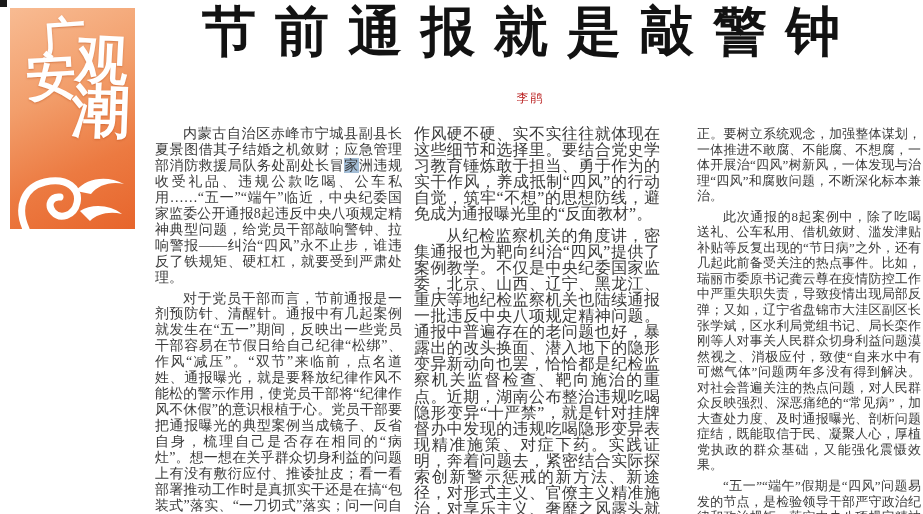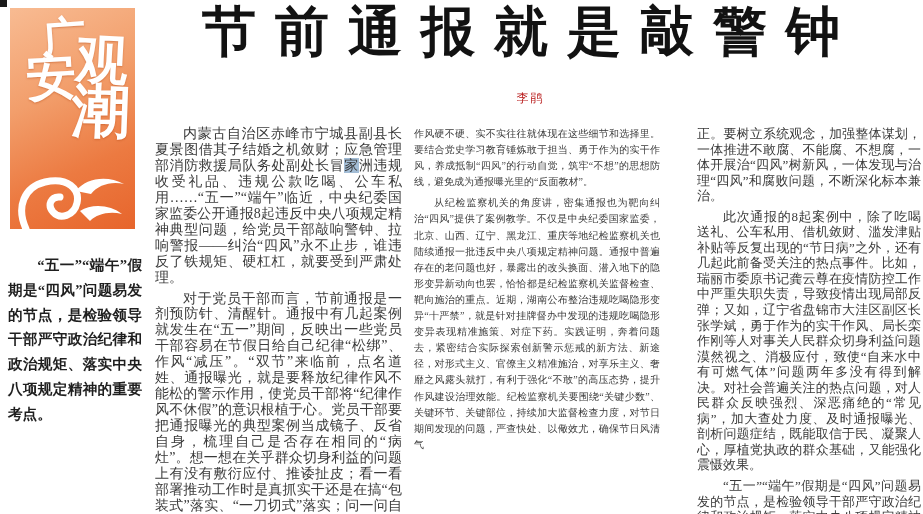--- a/index.html
+++ b/index.html
@@ -30,21 +30,21 @@
 
   
   .pullquote{position:absolute;left:8px;top:253px;width:134px;
     font-size:14.6px;font-weight:bold;color:#1f1f1f;line-height:24.8px;
     text-align:justify;text-indent:2em;}
 
   
   .col{position:absolute;top:126px;height:389px;overflow:hidden;
     color:#3a3a3a;text-align:justify;}
   .col1{left:155px;width:247px;font-size:14px;line-height:15.95px;}
-  .col2{left:414px;width:246px;font-size:10px;line-height:16.1px;}
+  .col2{left:414px;width:246px;font-size:16px;line-height:16.1px;}
   .col3{left:697px;width:224px;font-size:13px;line-height:15.55px;}
   .col p{margin:0 0 5px 0;padding:0;}
   .col p.indent{text-indent:2em;}
   .hl{background:#a3bdd6;}
 </style>
 </head>
 <body>
 
 <div class="page">
 
@@ -58,29 +58,28 @@
     <svg class="wave" viewBox="0 0 125 80">
       <path d="M16 76 C6 54 14 34 35 29 C58 24 70 36 67 50 C64 63 50 67 43 59 C37 52 41 43 50 44" fill="none" stroke="#ffffff" stroke-width="7" stroke-linecap="round"></path>
       <path d="M66 38 C76 25 97 22 114 31 C101 28 88 32 81 41 Z" fill="#ffffff"></path>
       <path d="M70 58 C82 50 101 52 112 61 C99 58 87 61 80 68 Z" fill="#ffffff"></path>
     </svg>
   </div>
 
   <div class="title">节前通报就是敲警钟</div>
   <div class="author">李鹃</div>
 
-  <div class="pullquote">“五一”“端午”假期是“四风”问题易发的节点，是检验领导干部严守政治纪律和政治规矩、落实中央八项规定精神的重要考点。</div>
 
   <div class="col col1">
       <p class="indent"><span>内蒙古自治区赤峰市宁城县副县长夏景图借其子结婚之机敛财；应急管理部消防救援局队务处副处长冒</span><span class="hl">家</span><span>洲违规收受礼品、违规公款吃喝、公车私用……“五一”“端午”临近，中央纪委国家监委公开通报8起违反中央八项规定精神典型问题，给党员干部敲响警钟、拉响警报——纠治“四风”永不止步，谁违反了铁规矩、硬杠杠，就要受到严肃处理。</span></p>
       <p class="indent"><span>对于党员干部而言，节前通报是一剂预防针、清醒针。通报中有几起案例就发生在“五一”期间，反映出一些党员干部容易在节假日给自己纪律“松绑”、作风“减压”。“双节”来临前，点名道姓、通报曝光，就是要释放纪律作风不能松的警示作用，使党员干部将“纪律作风不休假”的意识根植于心。党员干部要把通报曝光的典型案例当成镜子、反省自身，梳理自己是否存在相同的“病灶”。想一想在关乎群众切身利益的问题上有没有敷衍应付、推诿扯皮；看一看部署推动工作时是真抓实干还是在搞“包装式”落实、“一刀切式”落实；问一问自己的内心是否滋长了享乐奢靡的念头，能否在违规吃喝、礼品礼金面前拒绝诱惑、坚守本心……</span></p>
     </div>
   <div class="col col2">
       <p class=""><span>作风硬不硬、实不实往往就体现在这些细节和选择里。要结合党史学习教育锤炼敢于担当、勇于作为的实干作风，养成抵制“四风”的行动自觉，筑牢“不想”的思想防线，避免成为通报曝光里的“反面教材”。</span></p>
       <p class="indent"><span>从纪检监察机关的角度讲，密集通报也为靶向纠治“四风”提供了案例教学。不仅是中央纪委国家监委，北京、山西、辽宁、黑龙江、重庆等地纪检监察机关也陆续通报一批违反中央八项规定精神问题。通报中普遍存在的老问题也好，暴露出的改头换面、潜入地下的隐形变异新动向也罢，恰恰都是纪检监察机关监督检查、靶向施治的重点。近期，湖南公布整治违规吃喝隐形变异“十严禁”，就是针对挂牌督办中发现的违规吃喝隐形变异表现精准施策、对症下药。实践证明，奔着问题去，紧密结合实际探索创新警示惩戒的新方法、新途径，对形式主义、官僚主义精准施治，对享乐主义、奢靡之风露头就打，有利于强化“不敢”的高压态势，提升作风建设治理效能。纪检监察机关要围绕“关键少数”、关键环节、关键部位，持续加大监督检查力度，对节日期间发现的问题，严查快处、以儆效尤，确保节日风清气</span></p>
     </div>
   <div class="col col3">
       <p class=""><span>正。要树立系统观念，加强整体谋划，一体推进不敢腐、不能腐、不想腐，一体开展治“四风”树新风，一体发现与治理“四风”和腐败问题，不断深化标本兼治。</span></p>
-      <p class="indent"><span>此次通报的8起案例中，除了吃喝送礼、公车私用、借机敛财、滥发津贴补贴等反复出现的“节日病”之外，还有几起此前备受关注的热点事件。比如，瑞丽市委原书记龚云尊在疫情防控工作中严重失职失责，导致疫情出现局部反弹；又如，辽宁省盘锦市大洼区副区长张学斌，勇于作为的实干作风、局长栾作刚等人对事关人民群众切身利益问题漠然视之、消极应付，致使“自来水中有可燃气体”问题两年多没有得到解决。对社会普遍关注的热点问题，对人民群众反映强烈、深恶痛绝的“常见病”，加大查处力度、及时通报曝光、剖析问题症结，既能取信于民、凝聚人心，厚植党执政的群众基础，又能强化震慑效果。</span></p>
+      <p class="indent"><span>此次通报的8起案例中，除了吃喝送礼、公车私用、借机敛财、滥发津贴补贴等反复出现的“节日病”之外，还有几起此前备受关注的热点事件。比如，瑞丽市委原书记龚云尊在疫情防控工作中严重失职失责，导致疫情出现局部反弹；又如，辽宁省盘锦市大洼区副区长张学斌，区水利局党组书记、局长栾作刚等人对事关人民群众切身利益问题漠然视之、消极应付，致使“自来水中有可燃气体”问题两年多没有得到解决。对社会普遍关注的热点问题，对人民群众反映强烈、深恶痛绝的“常见病”，加大查处力度、及时通报曝光、剖析问题症结，既能取信于民、凝聚人心，厚植党执政的群众基础，又能强化震慑效果。</span></p>
       <p class="indent"><span>“五一”“端午”假期是“四风”问题易发的节点，是检验领导干部严守政治纪律和政治规矩、落实中央八项规定精神的重要考点。自觉远离“节日病”“常见病”，以过硬作风彰显担当作为，不是选答题，有利于强化。</span></p>
     </div>
 
 </div>
 
 </body></html>

